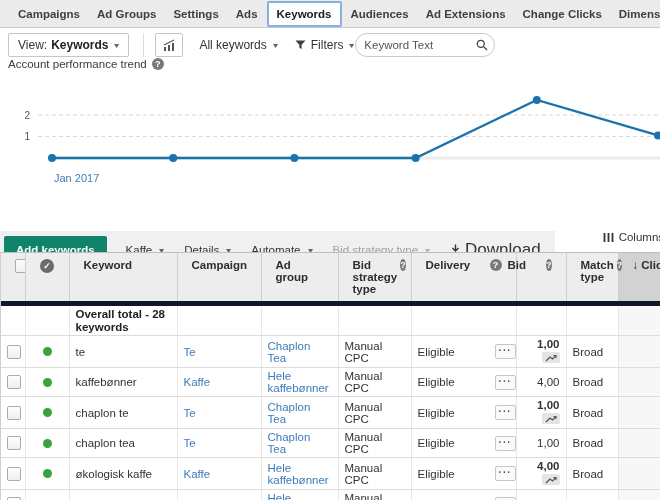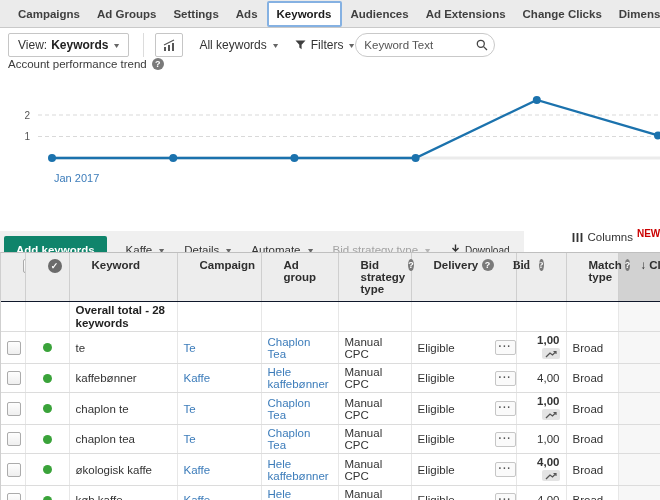--- a/index.html
+++ b/index.html
@@ -42,38 +42,38 @@
   .trend{position:absolute;top:82px;left:0;}
 
   
   .ttoolbar{position:absolute;top:231px;left:0;width:660px;height:38px;display:flex;align-items:stretch;}
   .strip{display:flex;align-items:center;background:#f0f0f0;padding-right:14px;}
   .addbtn{margin-left:4px;background:#0f846b;color:#fff;font-weight:bold;font-size:11.5px;
     padding:0 12px;height:28px;line-height:28px;border-radius:2px;cursor:pointer;white-space:nowrap;}
   .menuitem{display:flex;align-items:center;gap:6px;margin-left:19px;color:#333;font-size:11.5px;
     cursor:pointer;white-space:nowrap;}
   .menuitem.disabled{color:#a3a3a3;cursor:default;}
-  .dlitem{display:flex;align-items:center;gap:4px;margin-left:19px;color:#333;font-size:10px;cursor:pointer;}
+  .dlitem{display:flex;align-items:center;gap:4px;margin-left:19px;color:#333;font-size:17px;cursor:pointer;}
   .colseg{display:flex;align-items:flex-start;margin-left:36px;}
   .colsitem{display:flex;align-items:center;gap:4px;margin-left:12px;color:#333;font-size:11.5px;cursor:pointer;}
   .newbadge{color:#cb0000;font-weight:bold;font-size:10px;vertical-align:super;position:relative;top:-4px;}
 
   
   .tablewrap{position:absolute;top:252px;left:0;width:660px;height:248px;overflow:hidden;
     border-top:1px solid #bfbfbf;border-left:1px solid #cfcfcf;box-sizing:border-box;}
   table{border-collapse:collapse;table-layout:fixed;width:677px;font-size:11.5px;}
-  thead td{background:#ededed;border-right:1px solid #cfcfcf;border-bottom:1px solid #0f172a;
-    vertical-align:top;padding:6px 22px;font-weight:bold;color:#2e2e2e;height:46px;box-sizing:border-box;}
+  thead td{background:#ededed;border-right:1px solid #cfcfcf;border-bottom:5px solid #0f172a;
+    vertical-align:top;padding:6px 14px;font-weight:bold;color:#2e2e2e;height:46px;box-sizing:border-box;}
   thead td.sorted{background:#d2d2d2;white-space:nowrap;overflow:hidden;}
   tbody td{border-right:1px solid #e7e7e7;border-bottom:1px solid #dcdcdc;padding:2px 6px;
     height:29px;box-sizing:border-box;vertical-align:middle;color:#333;}
   tr.totalrow td{height:26px;padding-top:2px;padding-bottom:2px;}
   .totallbl{font-weight:bold;line-height:12.5px;color:#222;}
   .hflex{display:flex;align-items:flex-start;justify-content:space-between;gap:3px;}
-  .hflex.right{justify-content:flex-end;gap:9px;font-family:Liberation Serif, serif;}
+  .hflex.right{justify-content:flex-end;gap:20px;}
   .cb{width:12px;height:12px;border:1px solid #ababab;border-radius:2px;
     background:linear-gradient(#fefefe,#efefef);margin:0 auto;cursor:pointer;}
   .statuschk{display:block;width:14px;height:14px;border-radius:50%;background:#6b6b6b;color:#fff;
     font-size:9px;line-height:14px;text-align:center;margin:0 auto;}
   .statuschk::after{content:"✓";}
   .dot{display:block;width:9px;height:9px;border-radius:50%;background:#3aa33a;margin:0 auto;}
   .lnk{color:#3c7cba;text-decoration:none;cursor:pointer;}
   .delflex{display:flex;align-items:center;justify-content:space-between;gap:40px;}
   .dots{display:inline-block;border:1px solid #c6c6c6;border-radius:2px;background:#fafafa;
     color:#555;font-weight:bold;font-size:10px;line-height:9px;padding:1px 3px 3px;cursor:pointer;letter-spacing:1px;}

